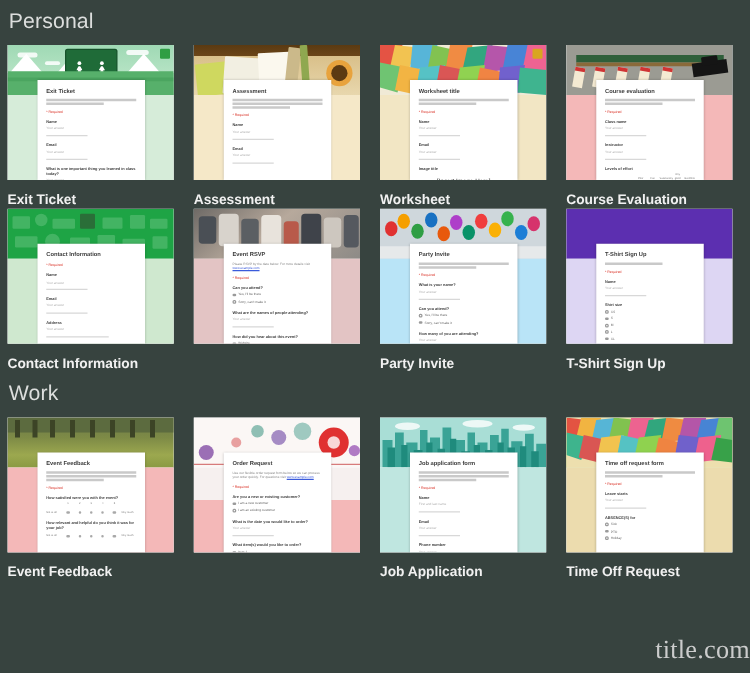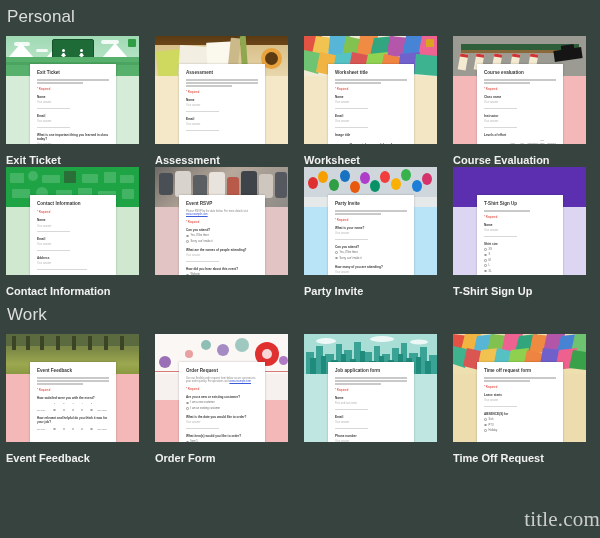--- a/index.html
+++ b/index.html
@@ -650,21 +650,20 @@
             </div>
             <div class="q">
               <div class="q-label">What item(s) would you like to order?</div>
               <div class="opt">
                   <span class="rad"></span>
                   <span class="txt">Item 1</span>
                 </div>
             </div>
           </div>
         </div>
-        <div class="card-label">Order Form</div>
       </div>
 
       <div class="card">
         <div class="thumb">
           <div class="banner bn-job">
             <svg width="133" height="40" viewBox="0 0 133 40">
               <rect width="133" height="40" fill="#a9ded6"></rect>
               <g fill="#3aa396">
                 <rect x="2" y="18" width="8" height="22"></rect>
                   <rect x="12" y="12" width="7" height="28"></rect>
@@ -722,20 +721,21 @@
               <div class="q-hint">Your answer</div>
               <div class="q-line"></div>
             </div>
             <div class="q">
               <div class="q-label">Phone number</div>
               <div class="q-hint">Your answer</div>
 
             </div>
           </div>
         </div>
+        <div class="card-label">Job Application</div>
       </div>
 
       <div class="card">
         <div class="thumb">
           <div class="banner bn-time">
             <svg width="133" height="40" viewBox="0 0 133 40">
               <rect width="133" height="40" fill="#eddfae"></rect>
               <g opacity="0.95">
                 <polygon points="0,0 16,2 10,18 0,14" fill="#e34b3d"></polygon>
                 <polygon points="12,0 28,0 24,20 8,16" fill="#f2b23c"></polygon>

